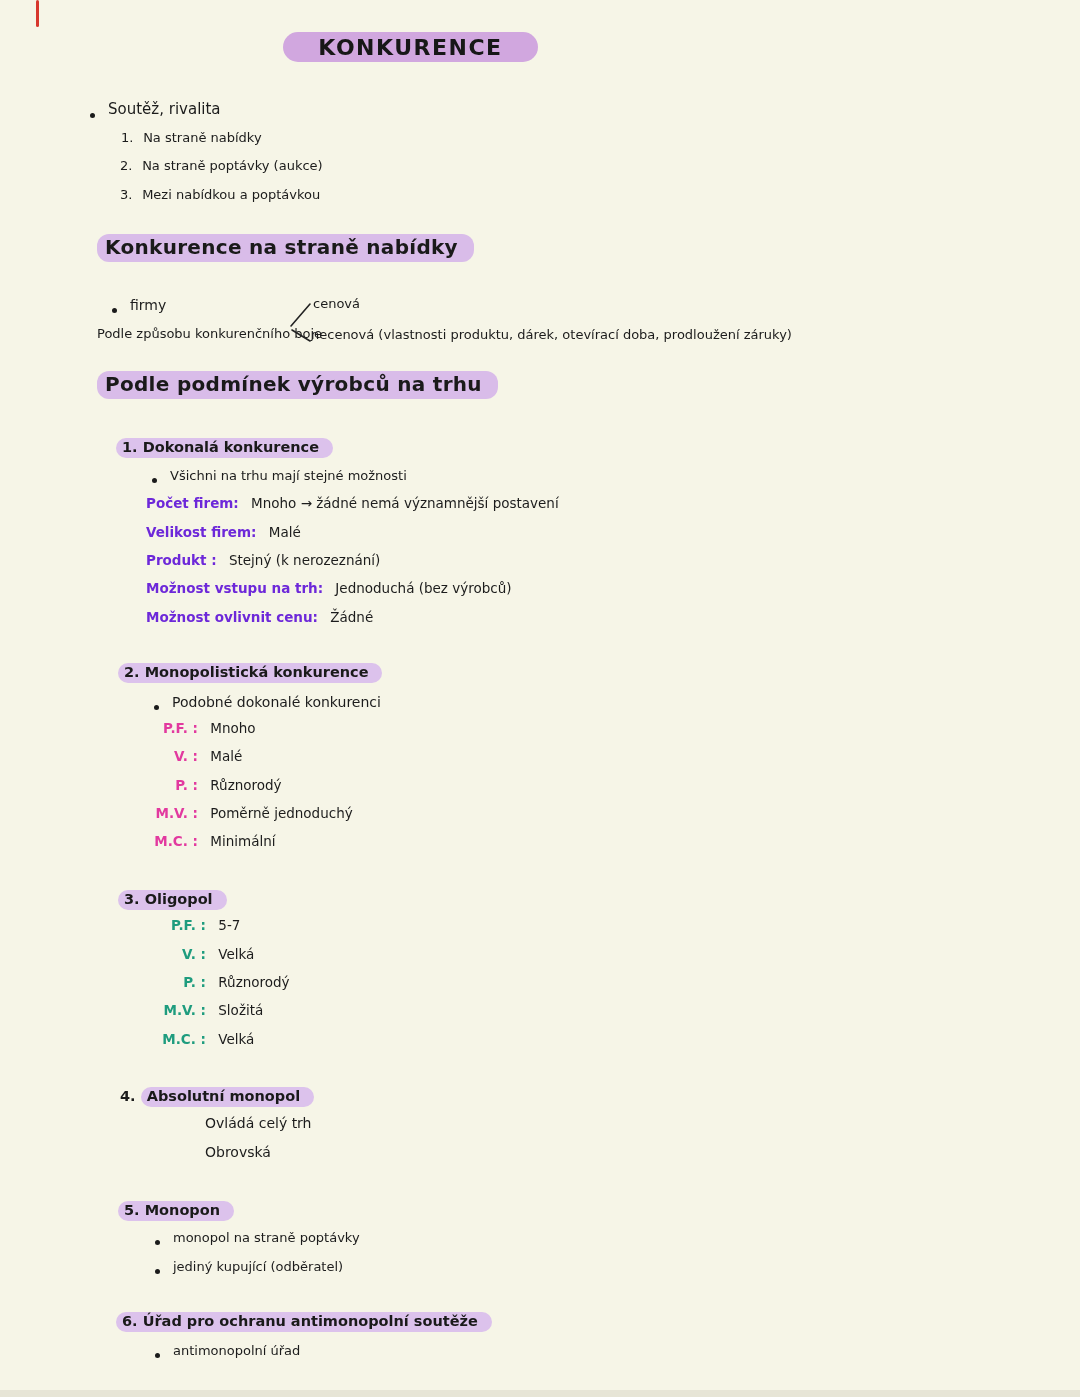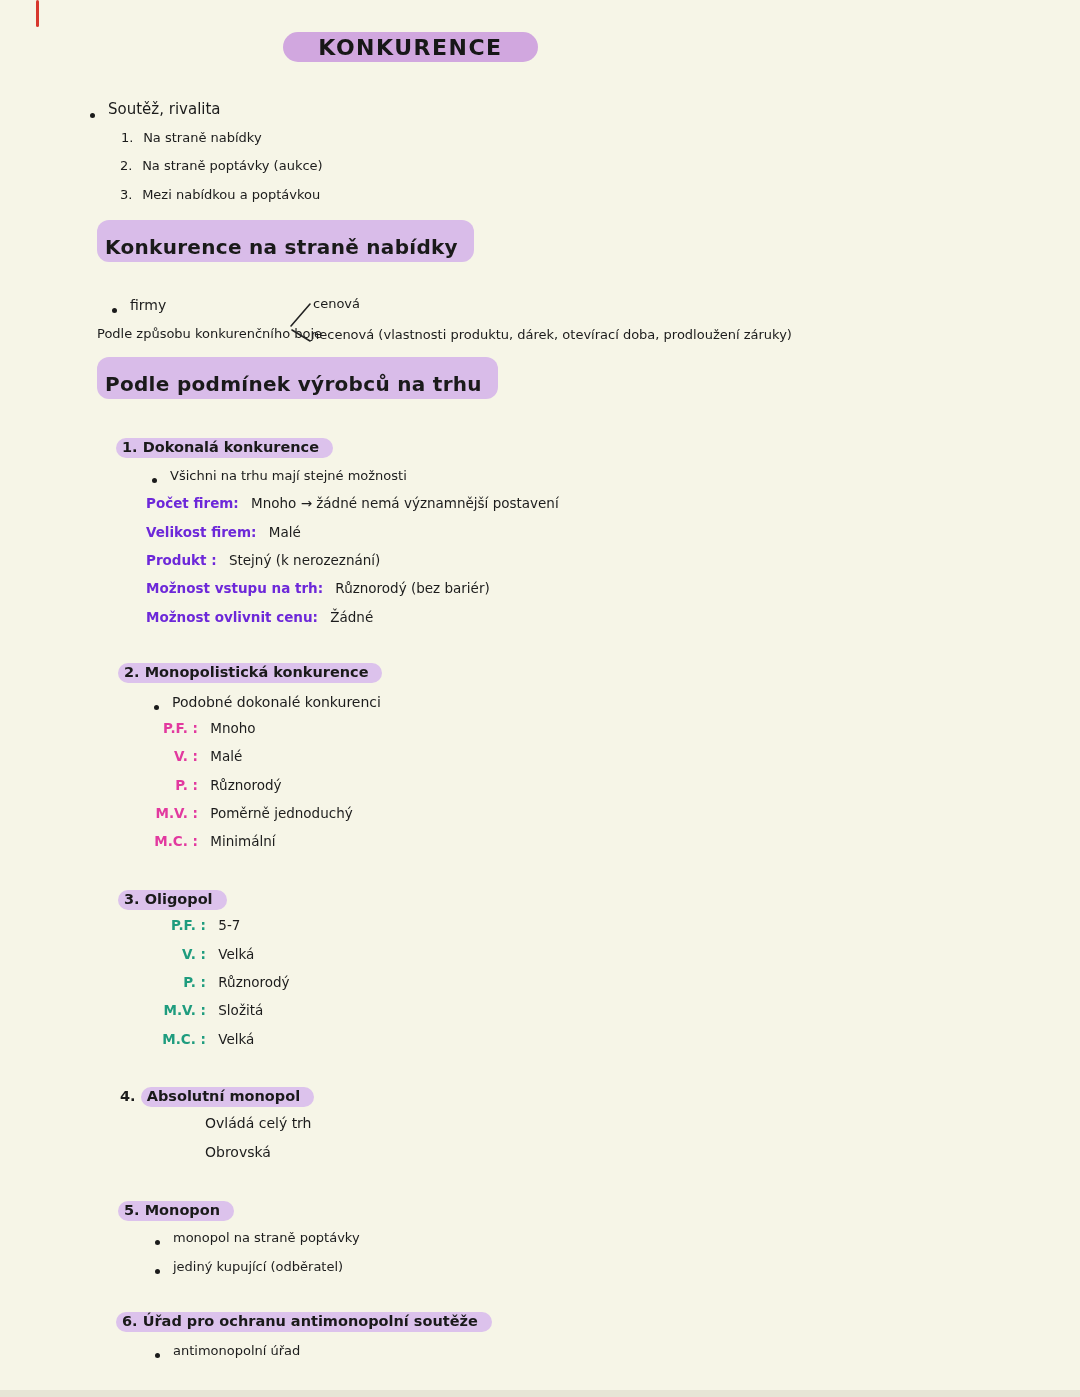--- a/index.html
+++ b/index.html
@@ -13,21 +13,21 @@
   }
   .abs{position:absolute;white-space:nowrap;}
   .title-pill{
     left:283px;top:32px;width:255px;height:30px;
     background:#d1a7df;border-radius:15px;
     display:flex;align-items:center;justify-content:center;
     font-size:22px;font-weight:bold;letter-spacing:1.5px;color:#171717;
   }
   .h-pill{
     background:#d9bce9;border-radius:12px;
-    padding:15px 16px 3px 8px;
+    padding:1px 16px 3px 8px;
     font-size:20px;font-weight:bold;color:#1a1a1a;letter-spacing:.3px;
   }
   .sec-pill{
     background:#dcc2ec;border-radius:10px;
     padding:1px 14px 3px 6px;
     font-size:14.5px;font-weight:600;color:#1a1a1a;
   }
   .sec-num-out{font-size:14.5px;font-weight:600;}
   .fs15{font-size:15px;}
   .fs14{font-size:14px;}
@@ -106,21 +106,21 @@
 <div class="abs row" style="left:146px;top:524px">
   <span class="lbl blue">Velikost firem:</span>
   <span class="val">Malé</span>
 </div>
 <div class="abs row" style="left:146px;top:552px">
   <span class="lbl blue">Produkt :</span>
   <span class="val">Stejný (k nerozeznání)</span>
 </div>
 <div class="abs row" style="left:146px;top:580px">
   <span class="lbl blue">Možnost vstupu na trh:</span>
-  <span class="val">Různorodý (bez bariér)</span>
+  <span class="val">Jednoduchá (bez výrobců)</span>
 </div>
 <div class="abs row" style="left:146px;top:609px">
   <span class="lbl blue">Možnost ovlivnit cenu:</span>
   <span class="val">Žádné</span>
 </div>
 
 <div class="abs" style="left:118px;top:662px">
   <span class="sec-pill"><span>2.</span>
   <span>Monopolistická konkurence</span></span>
 </div>

